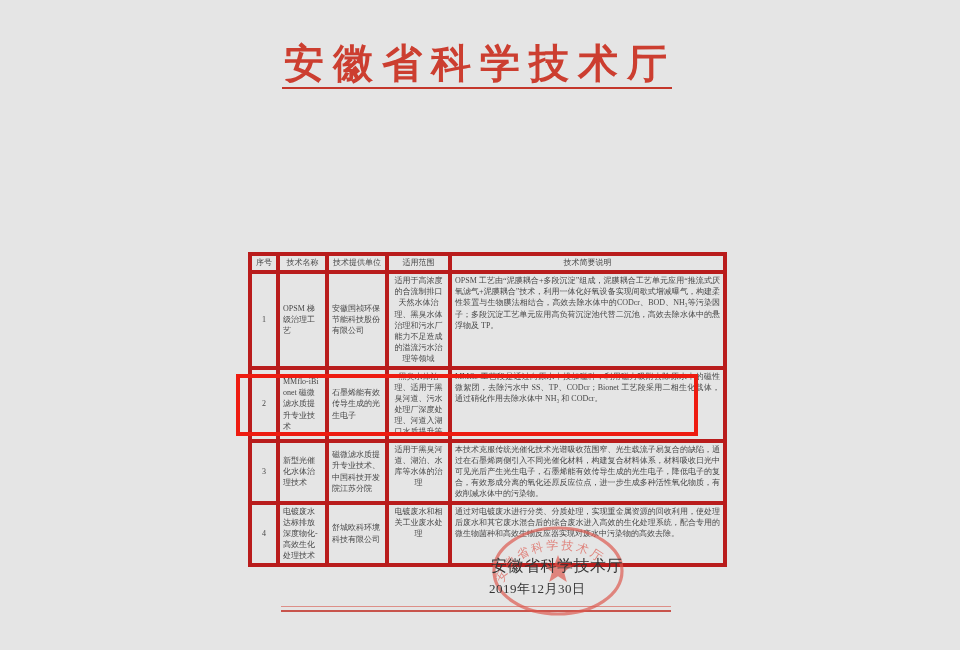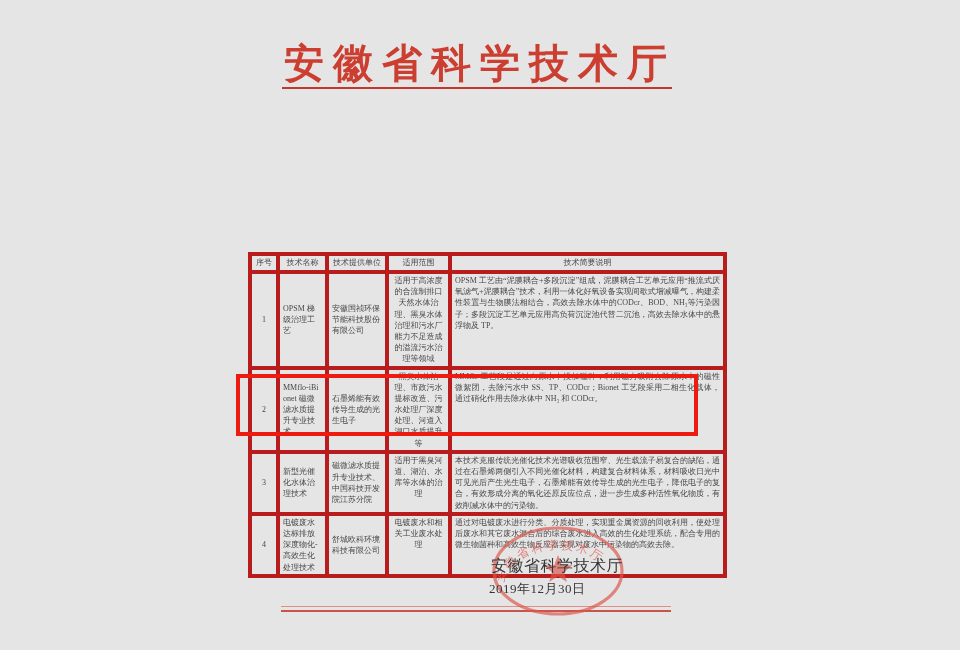--- a/index.html
+++ b/index.html
@@ -87,21 +87,21 @@
       <td class="c-no">1</td>
       <td class="c-name">OPSM 梯级治理工艺</td>
       <td class="c-provider">安徽国祯环保节能科技股份有限公司</td>
       <td class="c-scope">适用于高浓度的合流制排口天然水体治理、黑臭水体治理和污水厂能力不足造成的溢流污水治理等领域</td>
       <td class="c-summary">OPSM 工艺由“泥膜耦合+多段沉淀”组成，泥膜耦合工艺单元应用“推流式厌氧滤气+泥膜耦合”技术，利用一体化好氧设备实现间歇式增减曝气，构建柔性装置与生物膜法相结合，高效去除水体中的CODcr、BOD、NH₃等污染因子；多段沉淀工艺单元应用高负荷沉淀池代替二沉池，高效去除水体中的悬浮物及 TP。</td>
     </tr>
     <tr style="height:47px">
       <td class="c-no">2</td>
       <td class="c-name">MMflo-iBionet 磁微滤水质提升专业技术</td>
       <td class="c-provider">石墨烯能有效传导生成的光生电子</td>
-      <td class="c-scope">黑臭水体治理、市政污水提标改造、污水处理厂深度处理、河道入湖口水质提升等</td>
+      <td class="c-scope">黑臭水体治理、适用于黑臭河道、污水处理厂深度处理、河道入湖口水质提升等</td>
       <td class="c-summary">MMflo 工艺段是通过向原水中投加磁种，利用磁力吸附去除原水中的磁性微絮团，去除污水中 SS、TP、CODcr；Bionet 工艺段采用二相生化载体，通过硝化作用去除水体中 NH₃ 和 CODcr。</td>
     </tr>
     <tr style="height:54px">
       <td class="c-no">3</td>
       <td class="c-name">新型光催化水体治理技术</td>
       <td class="c-provider">磁微滤水质提升专业技术、中国科技开发院江苏分院</td>
       <td class="c-scope">适用于黑臭河道、湖泊、水库等水体的治理</td>
       <td class="c-summary">本技术克服传统光催化技术光谱吸收范围窄、光生载流子易复合的缺陷，通过在石墨烯两侧引入不同光催化材料，构建复合材料体系，材料吸收日光中可见光后产生光生电子，石墨烯能有效传导生成的光生电子，降低电子的复合，有效形成分离的氧化还原反应位点，进一步生成多种活性氧化物质，有效削减水体中的污染物。</td>
     </tr>
     <tr style="height:55px">

